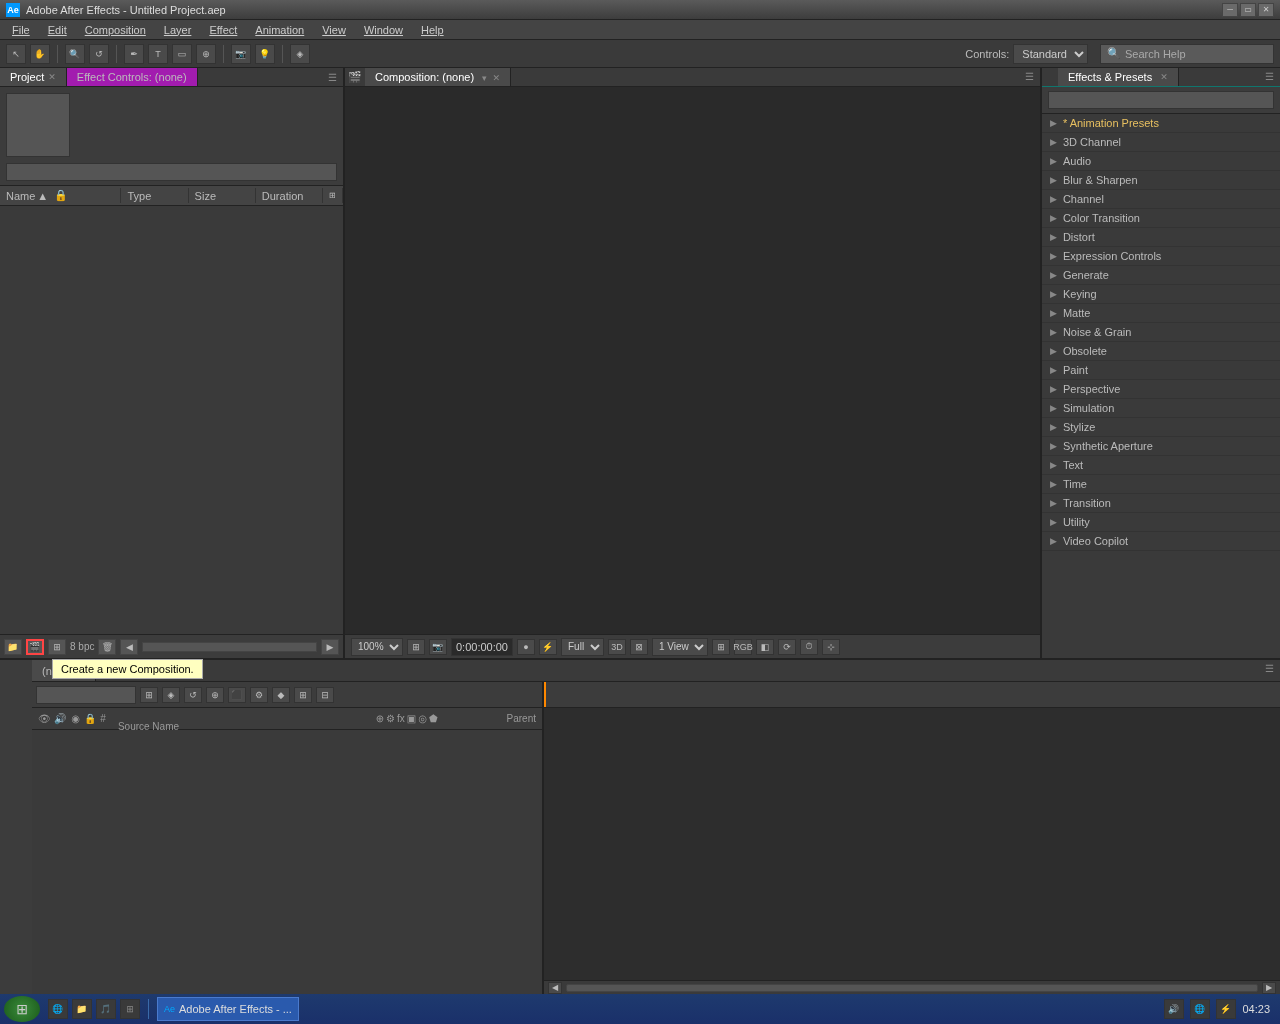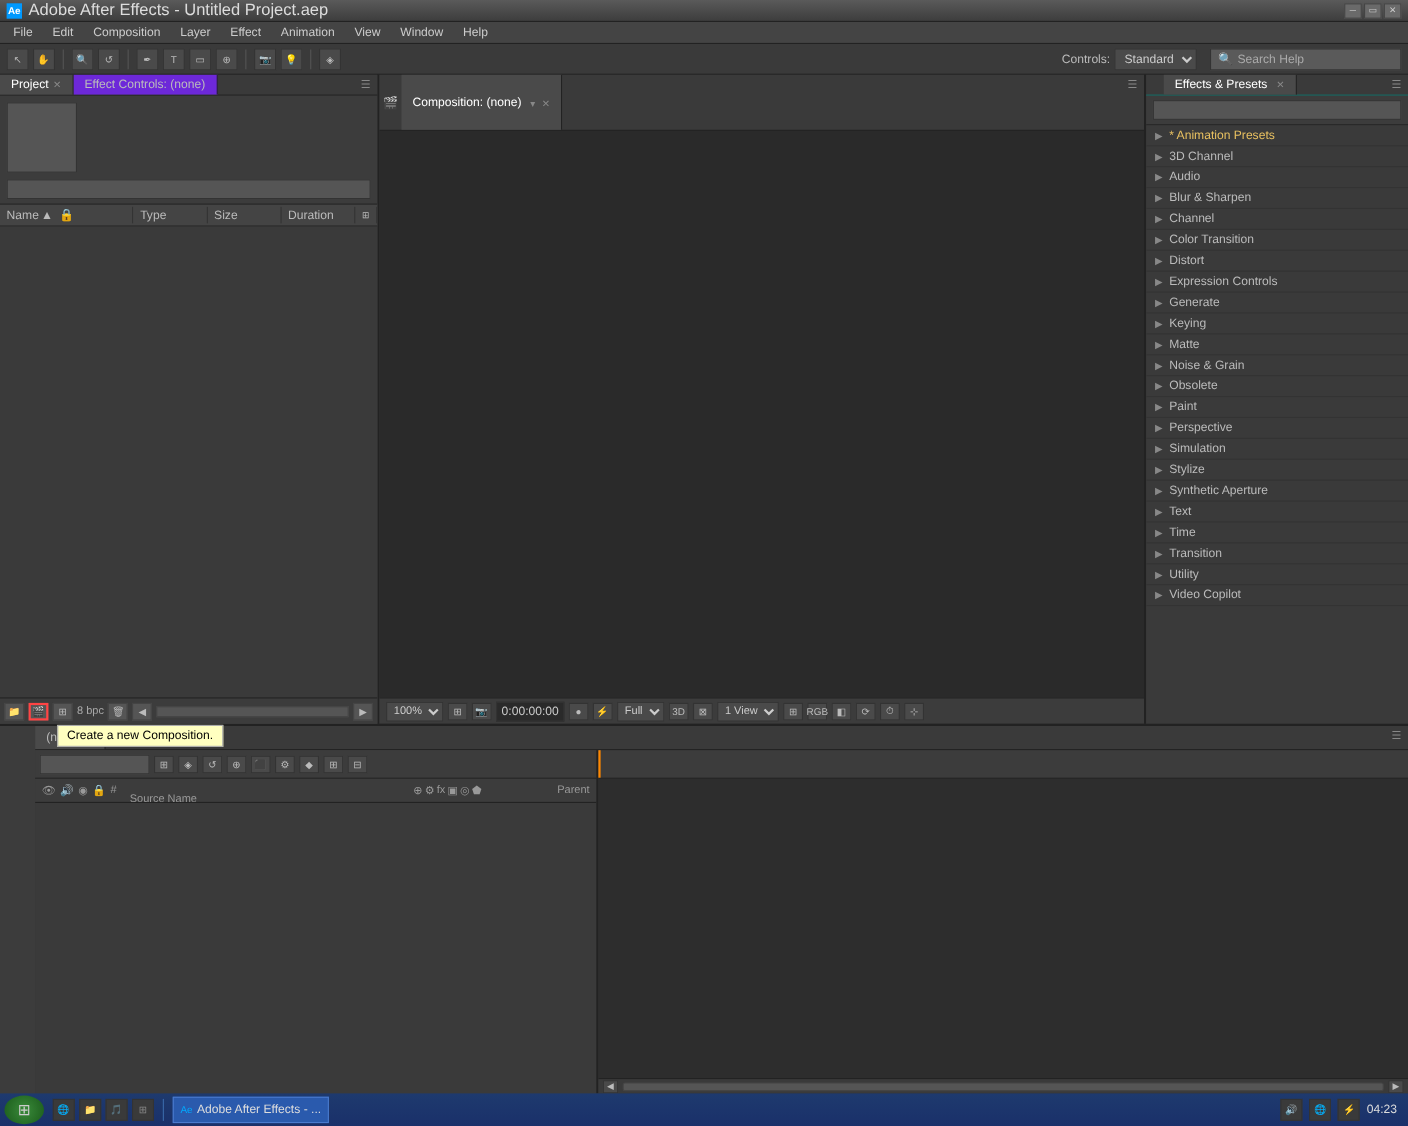--- a/index.html
+++ b/index.html
@@ -35,21 +35,21 @@
       height: 14px;
       background: #0099ff;
       display: flex;
       align-items: center;
       justify-content: center;
       font-size: 9px;
       color: white;
       font-weight: bold;
     }
     #title-text {
-      font-size: 15px;
+      font-size: 11px;
       color: #ddd;
     }
     #window-controls {
       display: flex;
       gap: 2px;
     }
     .win-btn {
       width: 16px;
       height: 14px;
       background: #6a6a6a;
@@ -71,20 +71,21 @@
       align-items: center;
       padding: 0 4px;
       border-bottom: 1px solid #222;
       gap: 2px;
     }
     .menu-item {
       padding: 2px 8px;
       font-size: 11px;
       color: #ccc;
       cursor: pointer;
+      text-decoration: underline;
     }
 
     
     #toolbar {
       width: 100%;
       height: 28px;
       background: #3a3a3a;
       border-bottom: 1px solid #222;
       display: flex;
       align-items: center;
@@ -161,21 +162,21 @@
       width: 345px;
       min-width: 345px;
       border-right: 2px solid #222;
       display: flex;
       flex-direction: column;
     }
     .panel-tab {
       padding: 3px 10px;
       font-size: 11px;
       color: #bbb;
-      background: #6d28d9;
+      background: #a21caf;
       border-right: 1px solid #222;
       cursor: pointer;
       display: flex;
       align-items: center;
       gap: 4px;
     }
     .panel-tab.active {
       background: #4a4a4a;
       color: #fff;
     }
@@ -286,21 +287,21 @@
       display: flex;
       flex-direction: column;
       background: #2a2a2a;
     }
     #comp-tab-bar {
       display: flex;
       background: #3a3a3a;
       border-bottom: 1px solid #222;
     }
     .comp-tab {
-      padding: 19px 10px;
+      padding: 3px 10px;
       font-size: 11px;
       color: #bbb;
       background: #3c3c3c;
       border-right: 1px solid #222;
       cursor: pointer;
       display: flex;
       align-items: flex-end;
       gap: 4px;
     }
     .comp-tab.active { background: #4a4a4a; color: #fff; }

